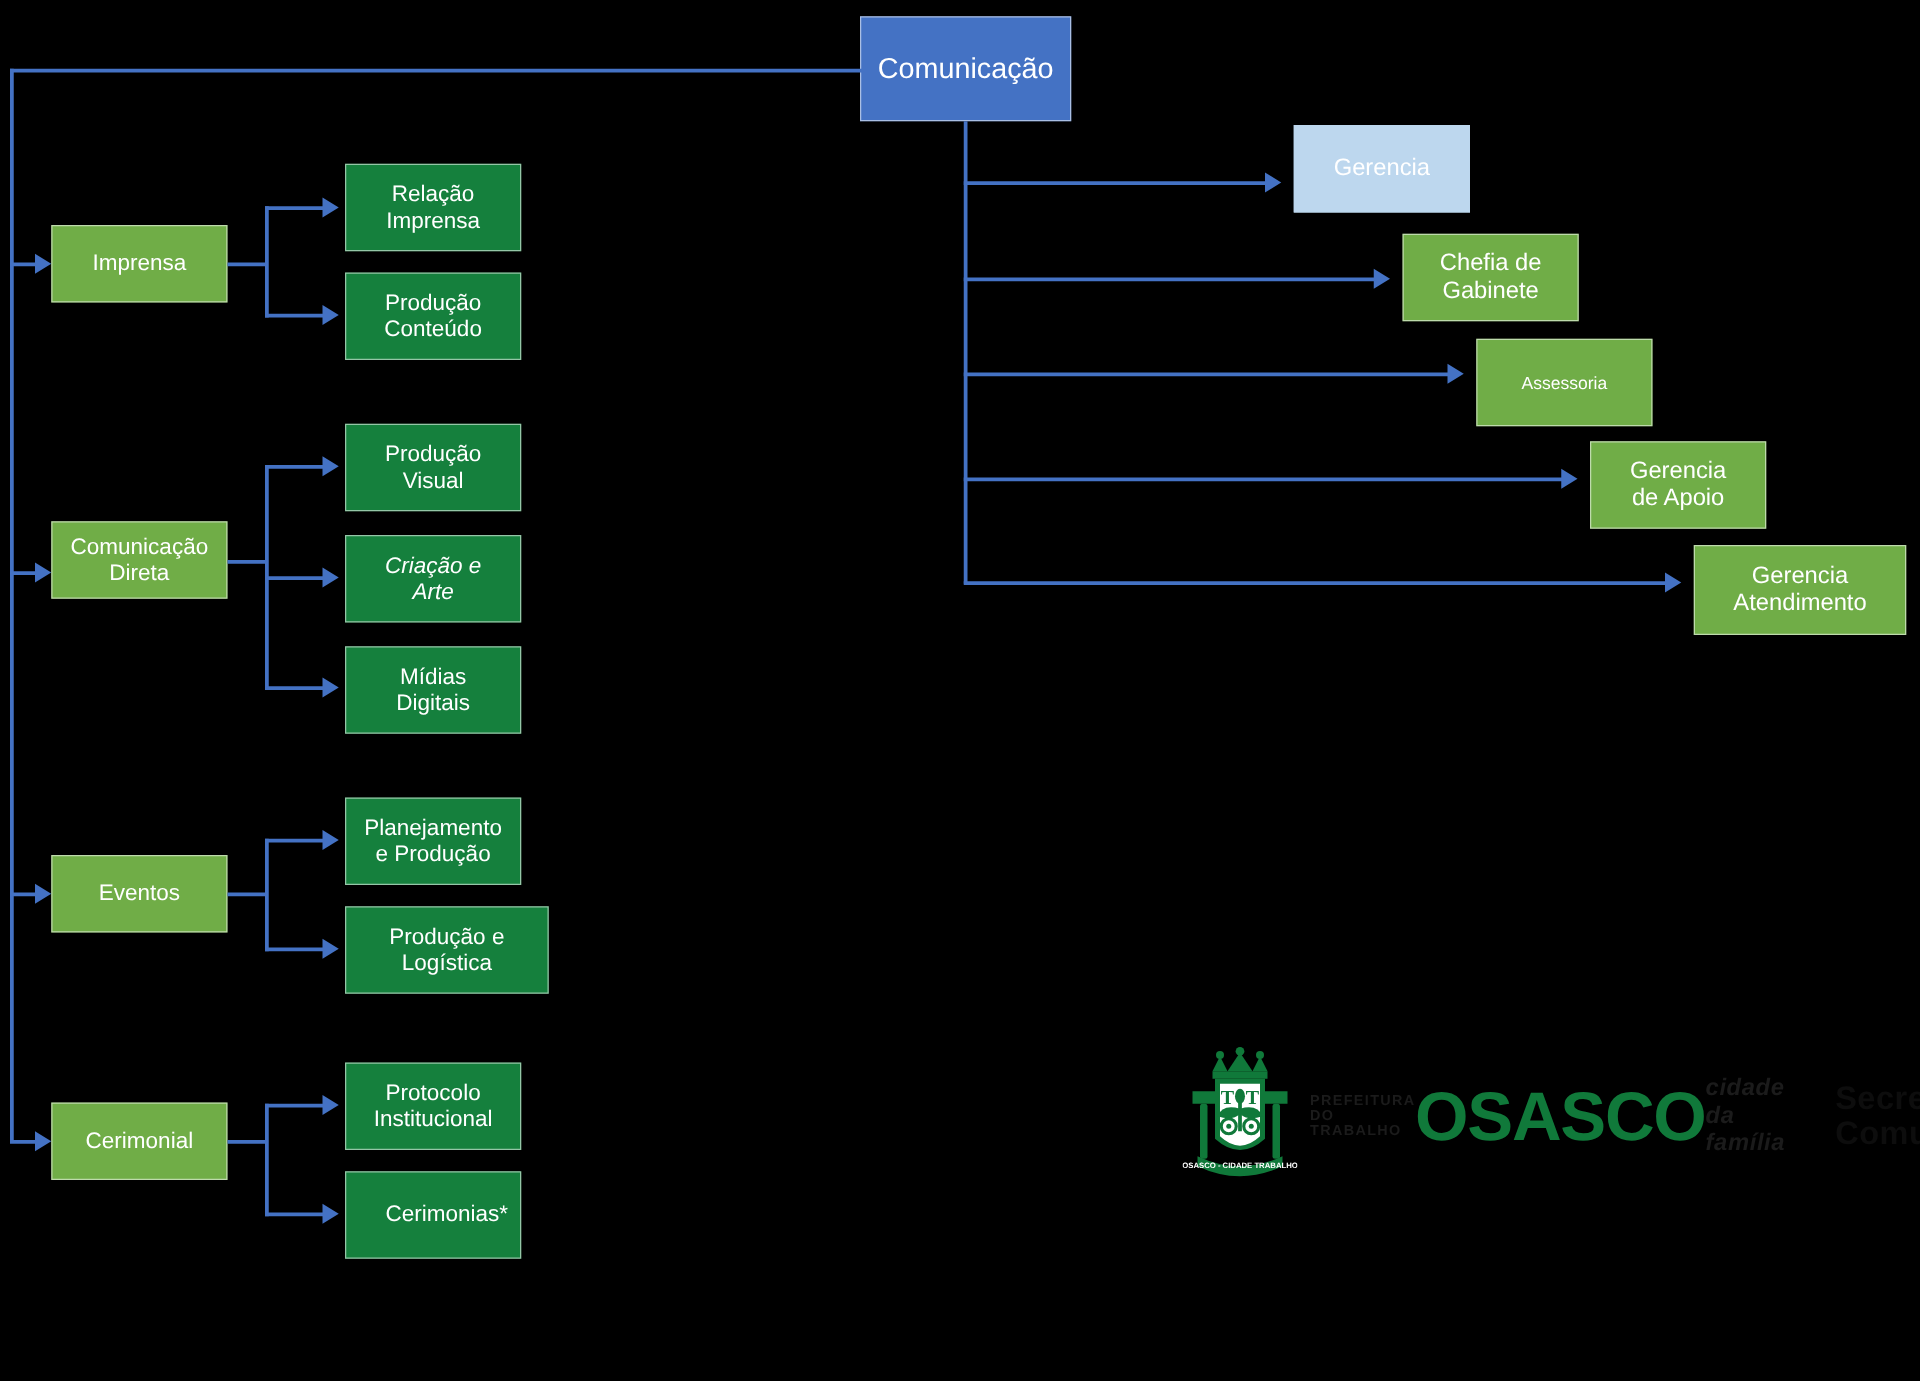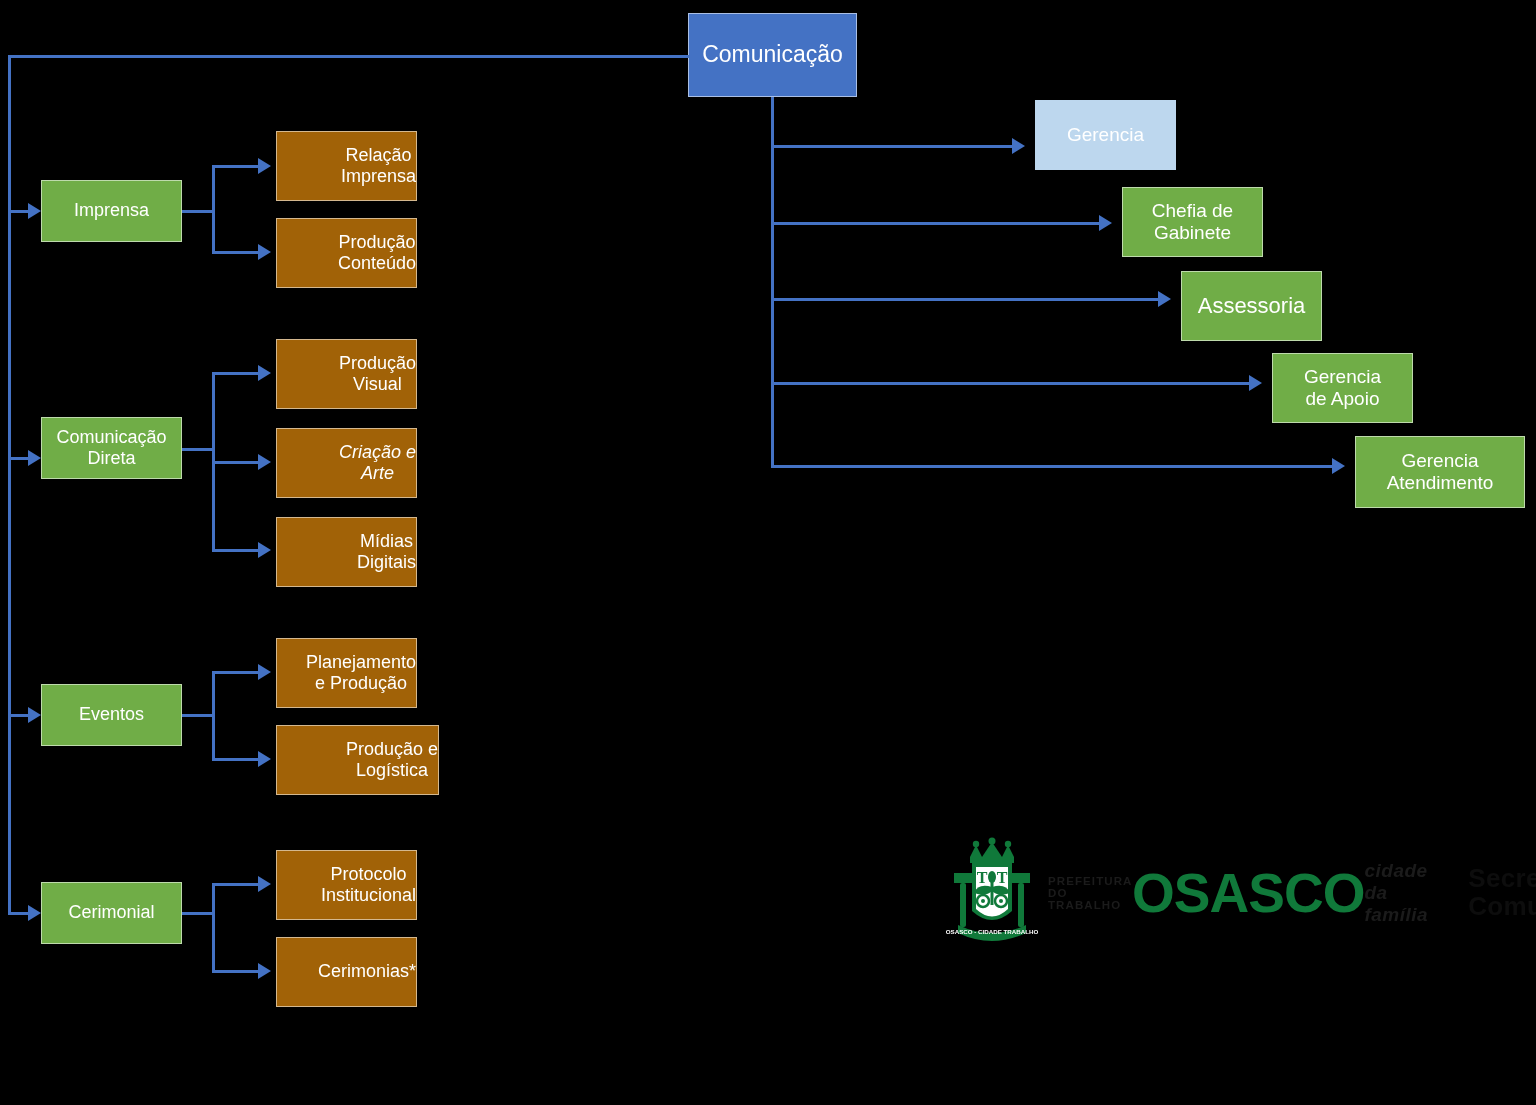--- a/index.html
+++ b/index.html
@@ -14,21 +14,21 @@
     justify-content:center;
     text-align:center;
     color:#ffffff;
     line-height:1.18;
     border:1px solid rgba(255,255,255,.55);
     white-space:pre-line;
   }
   .n-blue  {background:#4472C4;}
   .n-light {background:#BDD7EE;border-color:#BDD7EE;}
   .n-green {background:#70AD47;}
-  .n-amber {background:#a16207;justify-content:flex-end;}
+  .n-amber {background:#15803d;}
 
   
   .ln{position:absolute;background:#4472C4;}
   .h{height:3px;}
   .v{width:3px;}
   .arw{
     position:absolute;
     width:0;height:0;
     border-top:8px solid transparent;
     border-bottom:8px solid transparent;
@@ -168,21 +168,21 @@
   <div class="ln h" style="left:771px;top:465px;width:563px;"></div>
   <div class="arw" style="left:1332px;top:458px;"></div>
 
   <div class="node n-light" style="left:1035px;top:100px;width:141px;height:70px;font-size:19px;color:#ffffff;">
     <span>Gerencia</span>
   </div>
   <div class="node n-green" style="left:1122px;top:187px;width:141px;height:70px;font-size:19px;">
     <span>Chefia de
 Gabinete</span>
   </div>
-  <div class="node n-green" style="left:1181px;top:271px;width:141px;height:70px;font-size:22px;">
+  <div class="node n-green" style="left:1181px;top:271px;width:141px;height:70px;font-size:14px;">
     <span>Assessoria</span>
   </div>
   <div class="node n-green" style="left:1272px;top:353px;width:141px;height:70px;font-size:19px;">
     <span>Gerencia
 de Apoio</span>
   </div>
   <div class="node n-green" style="left:1355px;top:436px;width:170px;height:72px;font-size:19px;">
     <span>Gerencia
 Atendimento</span>
   </div>

